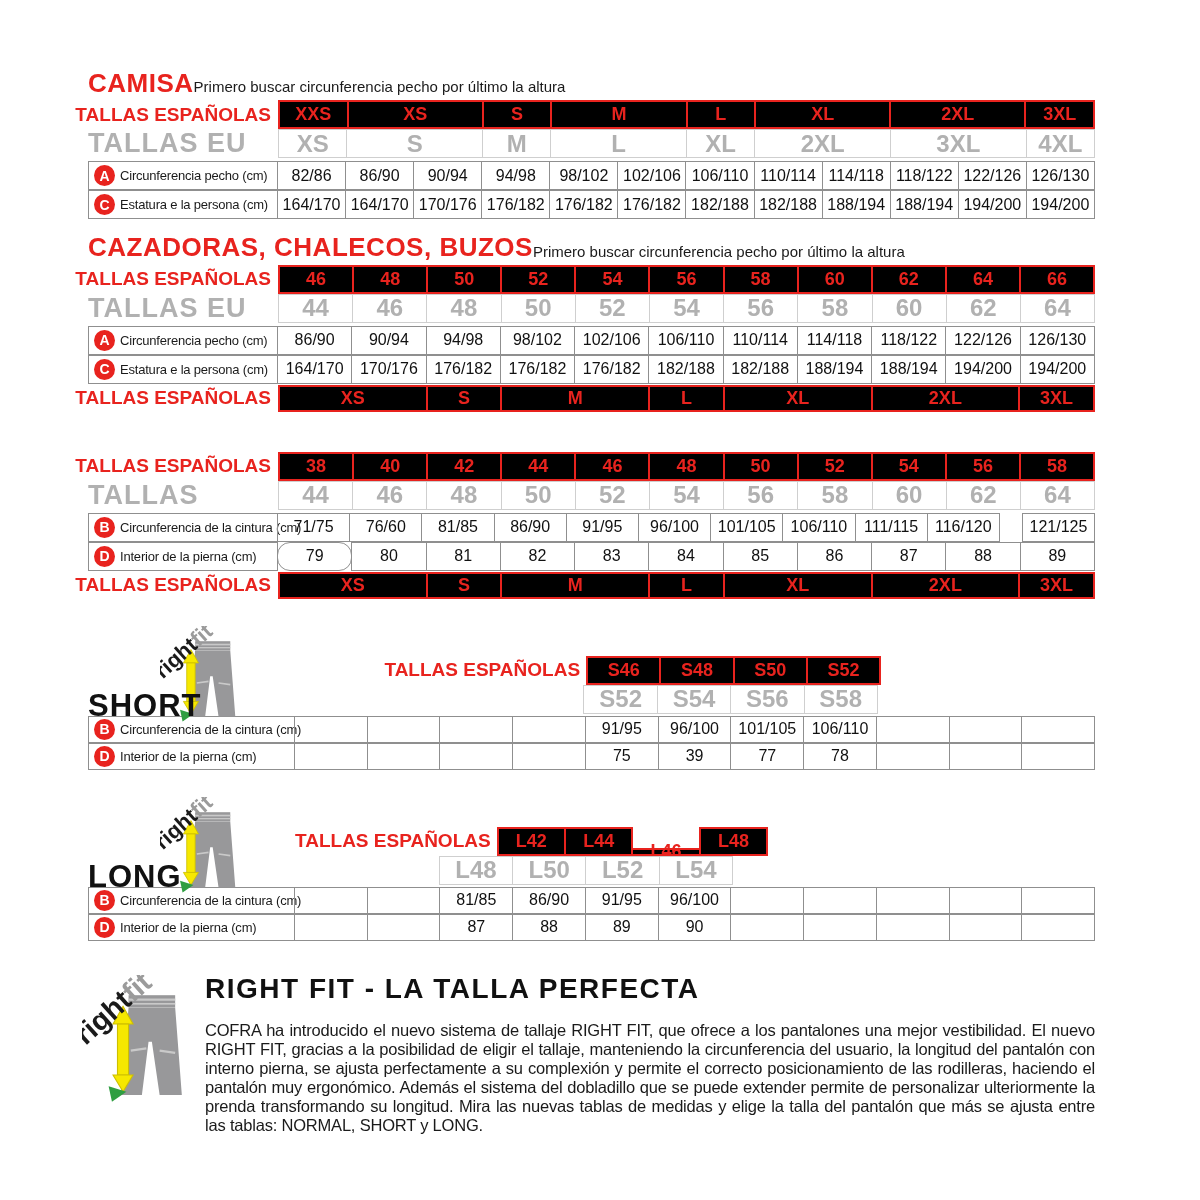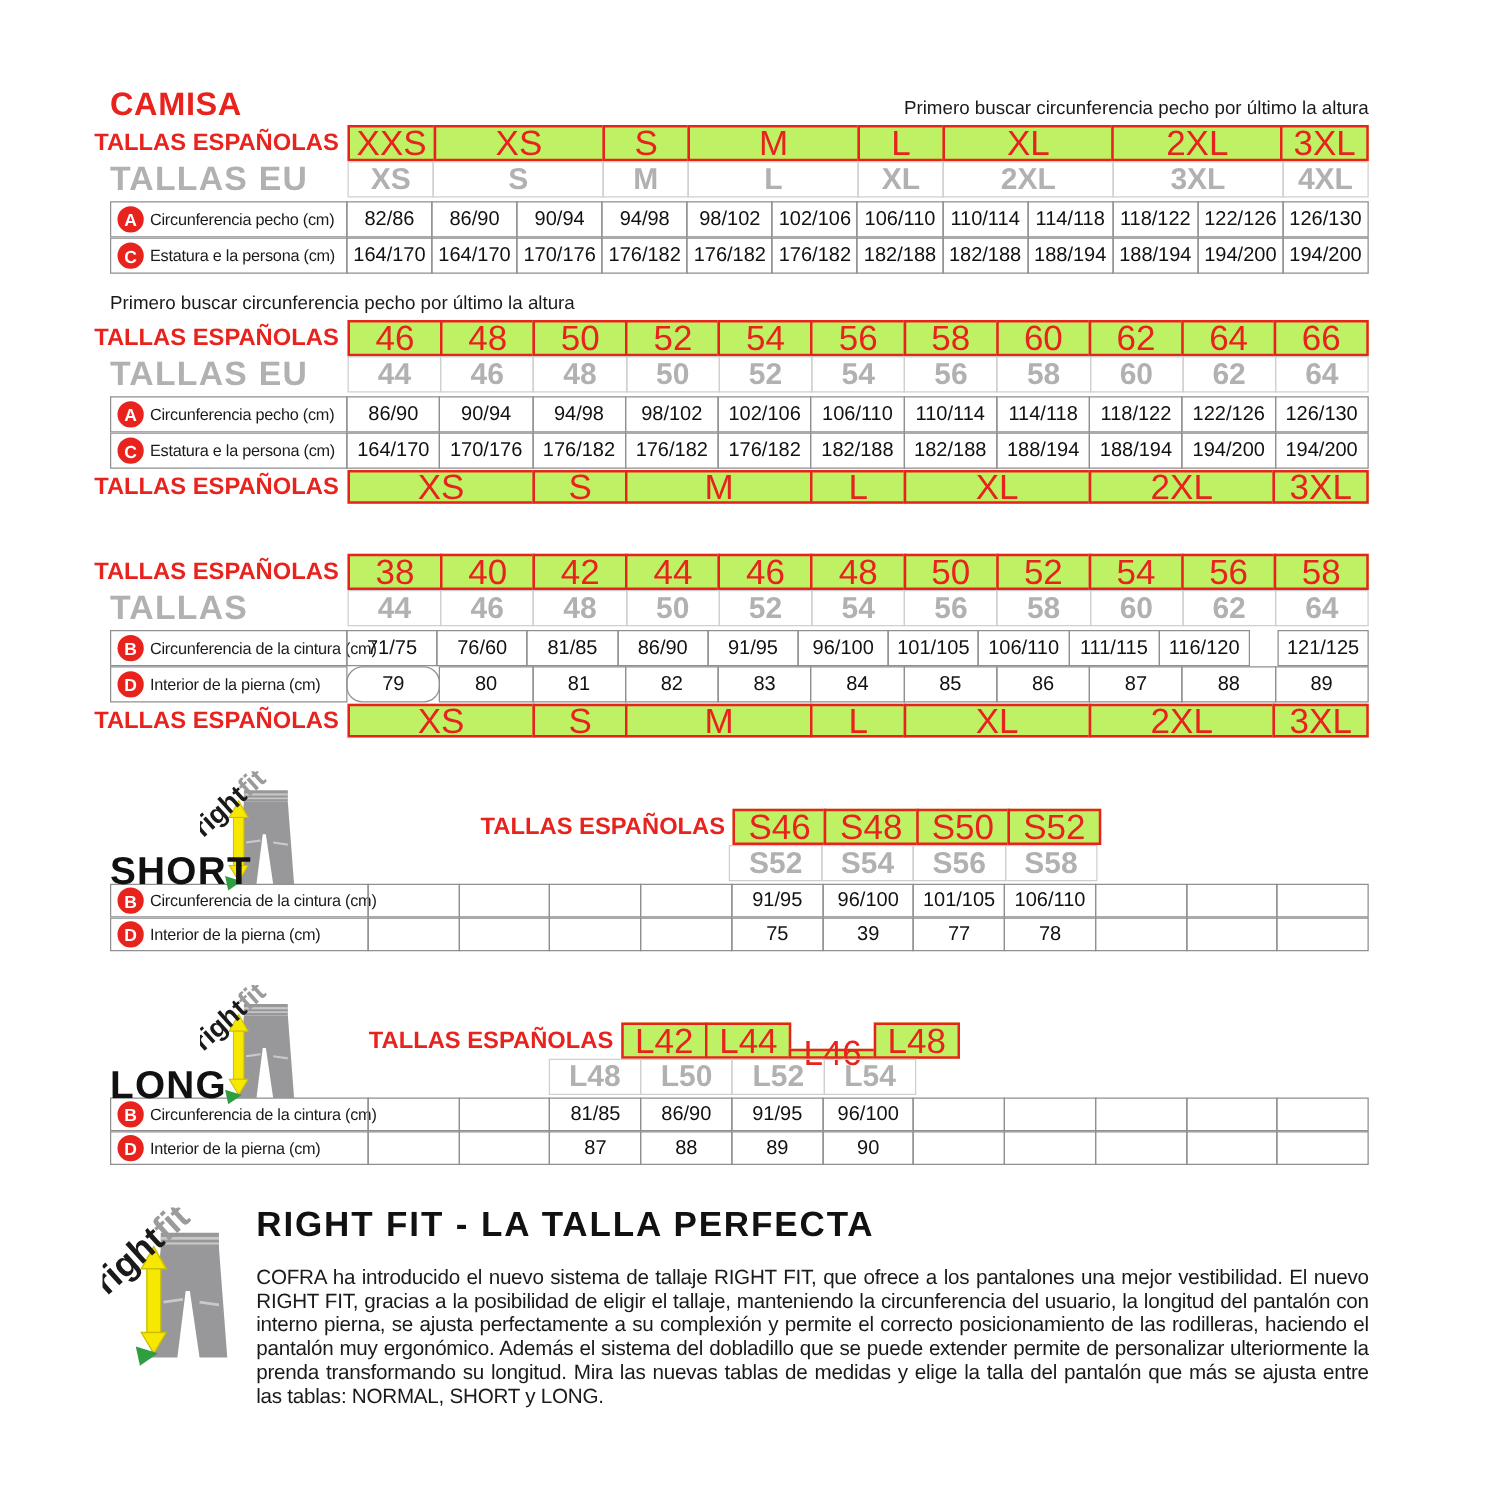--- a/index.html
+++ b/index.html
@@ -1,39 +1,39 @@
 <!DOCTYPE html>
 <html><head>
 <meta charset="utf-8">
 <style>
   html,body{margin:0;padding:0;background:#fff;}
   body{width:1200px;height:1200px;font-family:"Liberation Sans",sans-serif;color:#1a1a1a;overflow:hidden;}
   .page{padding:70px 105px 0 88px;box-sizing:border-box;width:1200px;}
 
   
-  .sec-head{display:flex;justify-content:space-between;align-items:flex-end;margin-bottom:3px;}
+  .sec-head{display:flex;justify-content:flex-start;align-items:flex-end;margin-bottom:3px;}
   .red-title{color:#e8231e;font-size:26px;font-weight:bold;margin:0;letter-spacing:.5px;line-height:1.05;}
   .note{font-size:15px;color:#1a1a1a;padding-bottom:2px;}
 
   
   .trow{display:flex;align-items:stretch;}
   .row-red{height:29px;}
   .row-gray{height:29px;}
   .row-data{height:29px;}
   .row-bottom{height:27px;margin-top:1px;}
   .tlabel{flex:0 0 190px;width:190px;display:flex;align-items:center;box-sizing:border-box;}
   .sl .tlabel{flex:0 0 207px;width:207px;}
   .lred{justify-content:flex-end;color:#e8231e;font-weight:bold;font-size:19px;padding-right:7px;white-space:nowrap;}
   .lgray{color:#b1b1b1;font-weight:bold;font-size:27px;letter-spacing:1px;white-space:nowrap;}
   .ldata{border:1px solid #8f8f8f;padding-left:5px;gap:5px;background:#fff;}
   .dlabel{font-size:13px;letter-spacing:-.2px;white-space:nowrap;}
   .circle{flex:none;width:21px;height:21px;border-radius:50%;background:#e8231e;color:#fff;font-weight:bold;font-size:14px;display:inline-flex;align-items:center;justify-content:center;}
   .cells{display:flex;flex:1 1 0;min-width:0;}
   .cell{display:flex;align-items:center;justify-content:center;white-space:nowrap;box-sizing:border-box;position:relative;}
-  .c-red{border:2px solid #e8231e;color:#e8231e;font-weight:normal;font-size:28px;background:#bef264;margin-left:-2px;}
+  .c-red{border:2px solid #e8231e;color:#e8231e;font-weight:bold;font-size:18px;background:#000000;margin-left:-2px;}
   .cells .c-red:first-child{margin-left:0;}
   .c-gray{border:1px solid #cfcfcf;color:#b1b1b1;font-weight:bold;font-size:24px;margin-left:-1px;}
   .cells .c-gray:first-child{margin-left:0;}
   .c-data{border:1px solid #8f8f8f;color:#111;font-size:16px;margin-left:-1px;}
   .c-blank{border:none;background:transparent;}
   .c-redlabel{border:none;justify-content:flex-end;color:#e8231e;font-weight:bold;font-size:19px;padding-right:8px;overflow:visible;}
   .datarows{margin-top:3px;}
 
   .size-section{margin-bottom:0;}
   #sec-cazadoras{margin-top:15px;}
@@ -148,20 +148,21 @@
             <div class="cell c-data" style="flex: 1 1 0px;">188/194</div>
             <div class="cell c-data" style="flex: 1 1 0px;">194/200</div>
             <div class="cell c-data" style="flex: 1 1 0px;">194/200</div>
           </div>
       </div>
     </div>
   </section>
 
   <section class="size-section" id="sec-cazadoras">
     <div class="sec-head">
+      <h2 class="red-title">CAZADORAS, CHALECOS, BUZOS</h2>
       <div class="note">Primero buscar circunferencia pecho por último la altura</div>
     </div>
     <div class="trow row-red">
       <div class="tlabel lred">TALLAS ESPAÑOLAS</div>
       <div class="cells">
           <div class="cell c-red" style="flex: 1 1 0px;">46</div>
           <div class="cell c-red" style="flex: 1 1 0px;">48</div>
           <div class="cell c-red" style="flex: 1 1 0px;">50</div>
           <div class="cell c-red" style="flex: 1 1 0px;">52</div>
           <div class="cell c-red" style="flex: 1 1 0px;">54</div>

